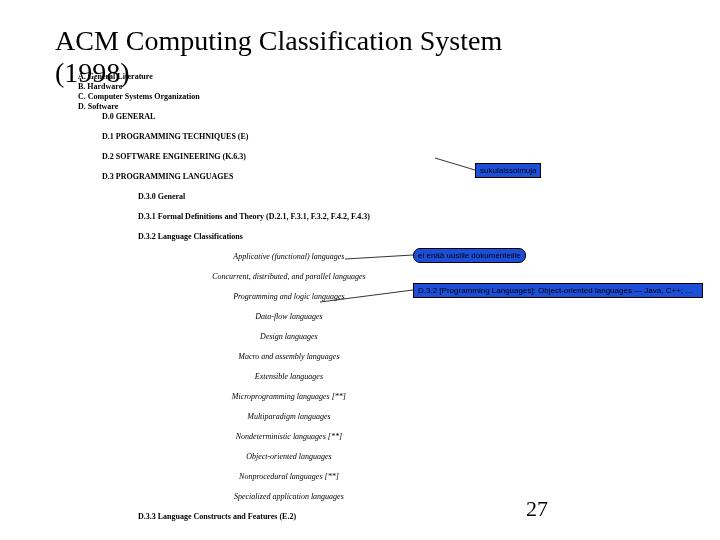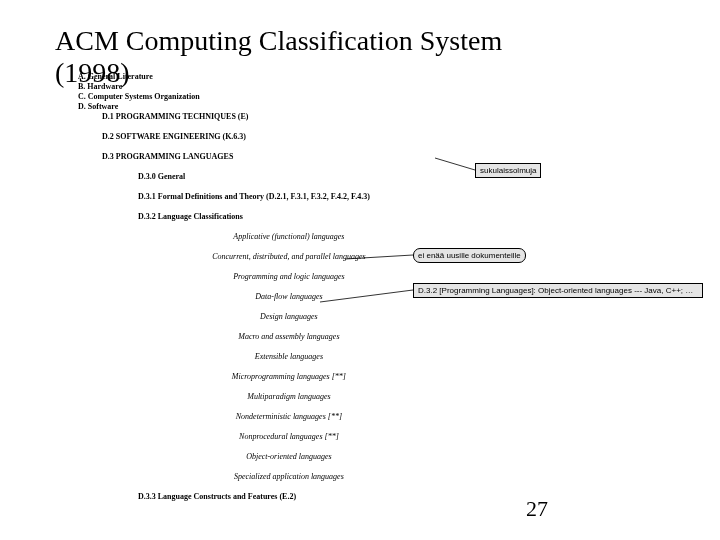--- a/index.html
+++ b/index.html
@@ -49,21 +49,21 @@
     bottom: 18px;
     font-size: 22px;
     font-family: "Times New Roman", Times, serif;
   }
   .box {
     position: absolute;
     border: 1px solid #000;
     font-size: 8px;
     font-family: Arial, Helvetica, sans-serif;
     padding: 2px 4px;
-    background: #e5e5e5;
+    background: #1d4ed8;
     white-space: nowrap;
   }
   .box-right1 { left: 475px; top: 163px; }
   .box-right2 { left: 413px; top: 248px; border-radius: 7px; }
   .box-right3 { left: 413px; top: 283px; width: 280px; white-space: nowrap; overflow: hidden; }
   line.connector { stroke: #000; stroke-width: 0.8; }
   svg.connectors {
     position: absolute;
     left: 0; top: 0;
     width: 720px; height: 540px;
@@ -75,38 +75,39 @@
 
 <div class="slide">
 
   <div class="title">ACM Computing Classification System (1998)</div>
 
   <div class="tree">
 <span class="bold">A. General Literature</span>
 <span class="bold">B. Hardware</span>
 <span class="bold">C. Computer Systems Organization</span>
 <span class="bold">D. Software</span>
+<span class="in1 bold">D.0 GENERAL</span>
 <span class="in1 bold">D.1 PROGRAMMING TECHNIQUES (E)</span>
 <span class="in1 bold">D.2 SOFTWARE ENGINEERING (K.6.3)</span>
 <span class="in1 bold">D.3 PROGRAMMING LANGUAGES</span>
 <span class="in2 bold">D.3.0 General</span>
 <span class="in2 bold">D.3.1 Formal Definitions and Theory (D.2.1, F.3.1, F.3.2, F.4.2, F.4.3)</span>
 <span class="in2 bold">D.3.2 Language Classifications</span>
 <span class="in3 ital">Applicative (functional) languages</span>
 <span class="in3 ital">Concurrent, distributed, and parallel languages</span>
 <span class="in3 ital">Programming and logic languages</span>
 <span class="in3 ital">Data-flow languages</span>
 <span class="in3 ital">Design languages</span>
 <span class="in3 ital">Macro and assembly languages</span>
 <span class="in3 ital">Extensible languages</span>
 <span class="in3 ital">Microprogramming languages [**]</span>
 <span class="in3 ital">Multiparadigm languages</span>
 <span class="in3 ital">Nondeterministic languages [**]</span>
+<span class="in3 ital">Object-oriented languages</span>
 <span class="in3 ital">Nonprocedural languages [**]</span>
-<span class="in3 ital">Object-oriented languages</span>
 <span class="in3 ital">Specialized application languages</span>
 <span class="in2 bold">D.3.3 Language Constructs and Features (E.2)</span>
 
 
 
 
 
 
 
 

